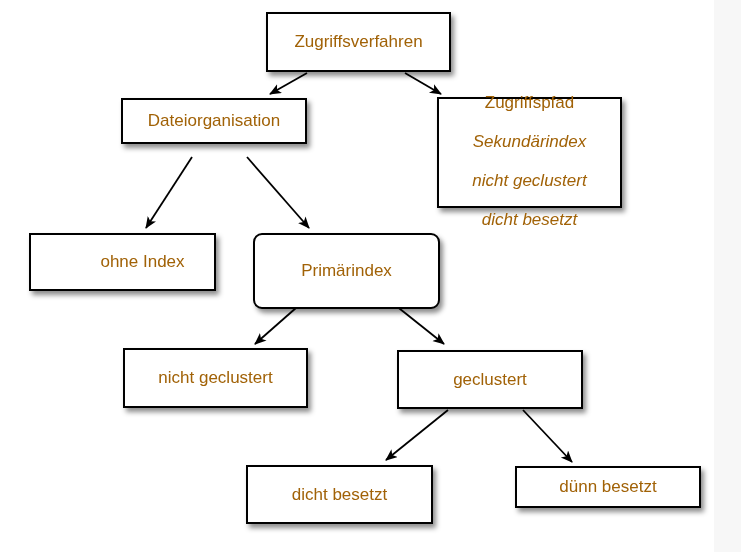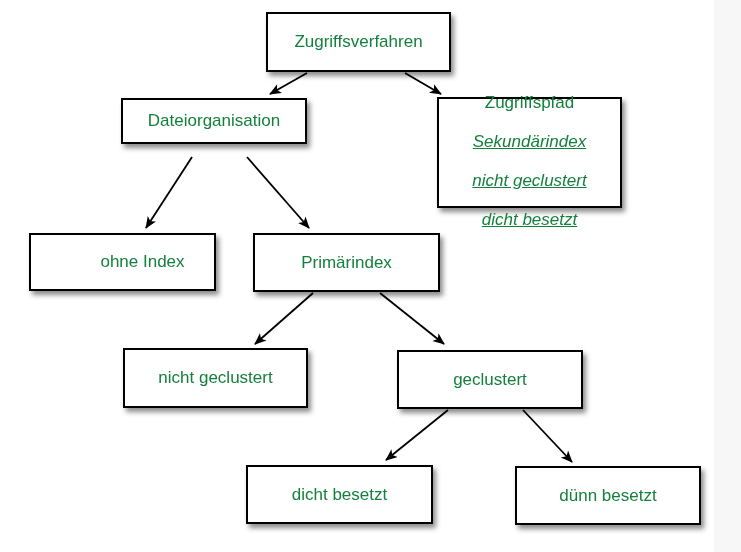--- a/index.html
+++ b/index.html
@@ -32,40 +32,40 @@
   .node {
     position: absolute;
     box-sizing: border-box;
     background: #ffffff;
     border: 2px solid #000000;
     box-shadow: 3px 4px 5px rgba(0,0,0,0.45);
     display: flex;
     align-items: center;
     justify-content: center;
     text-align: center;
-    color: #15803d;
+    color: #a16207;
     font-size: 17px;
     line-height: 22px;
   }
   .node .stack {
     display: flex;
     flex-direction: column;
   }
   .node .stack span { display: block; margin-top: 17px; }
-  .it { font-style: italic; text-decoration: underline; }
+  .it { font-style: italic; }
 
   .n-zugriffsverfahren { left: 266px; top: 12px;  width: 185px; height: 60px; }
   .n-dateiorganisation { left: 121px; top: 98px;  width: 186px; height: 46px; }
   .n-zugriffspfad      { left: 437px; top: 97px;  width: 185px; height: 111px; }
   .n-ohne-index        { left: 29px;  top: 233px; width: 187px; height: 58px; padding-left: 40px; }
-  .n-primaerindex      { left: 253px; top: 233px; width: 187px; height: 59px; }
+  .n-primaerindex      { left: 253px; top: 233px; width: 187px; height: 76px; border-radius: 9px; }
   .n-nicht-geclustert  { left: 123px; top: 348px; width: 185px; height: 60px; }
   .n-geclustert        { left: 397px; top: 350px; width: 186px; height: 59px; }
   .n-dicht-besetzt     { left: 246px; top: 465px; width: 187px; height: 59px; }
-  .n-duenn-besetzt     { left: 515px; top: 466px; width: 186px; height: 59px; }
+  .n-duenn-besetzt     { left: 515px; top: 466px; width: 186px; height: 42px; }
 </style>
 </head>
 <body>
 
 <div class="slide">
 
   <div class="edge-strip"></div>
 
   <svg class="arrows" width="741" height="552" viewBox="0 0 741 552">
     <defs>

